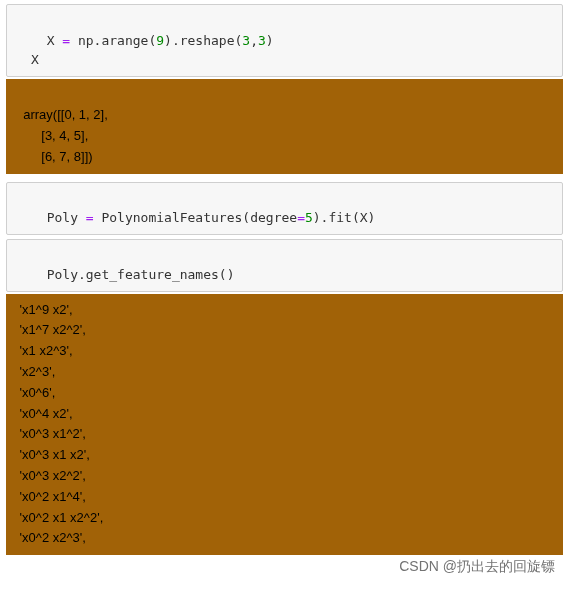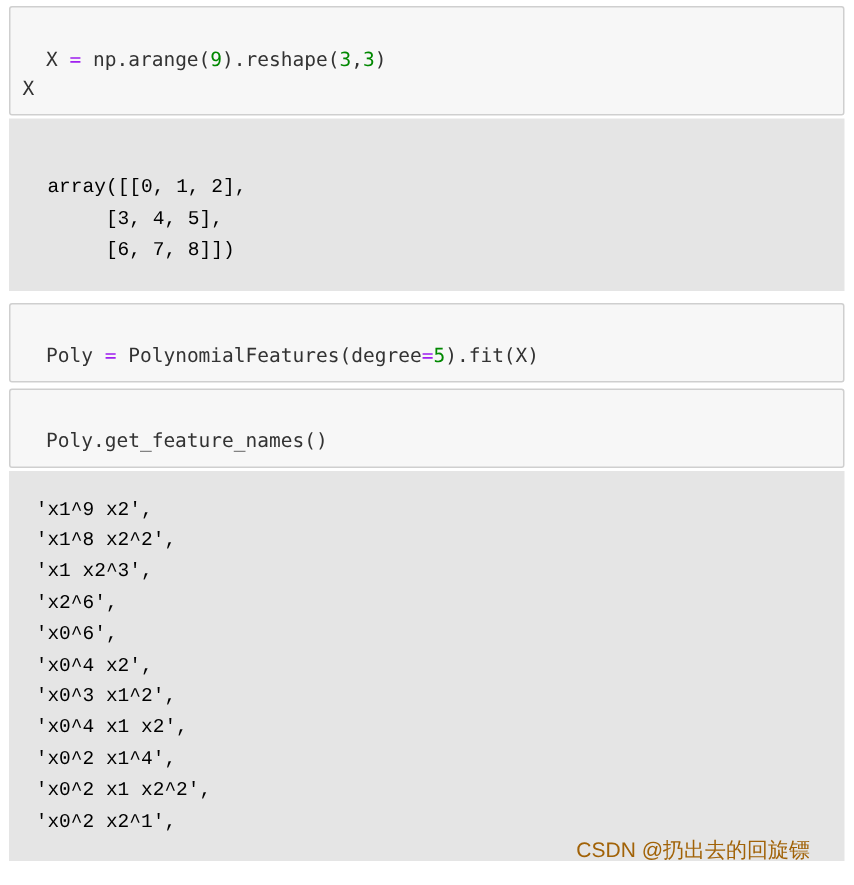--- a/index.html
+++ b/index.html
@@ -13,43 +13,43 @@
       background: #fff;
       color: #333;
       width: 569px;
       height: 590px;
       overflow: hidden;
       position: relative;
     }
     .code-cell {
       background: #f7f7f7;
       border: 1px solid #cfcfcf;
-      padding: 6px 8px;
+      padding: 6px 24px;
       margin: 4px 6px 2px 6px;
       border-radius: 2px;
       white-space: pre;
       line-height: 1.5;
     }
     .output-cell {
-      background: #e5e5e5;
-      padding: 16px 10px;
+      background: #a16207;
+      padding: 6px 10px;
       margin: 2px 6px 8px 6px;
       white-space: pre;
-      font-family: Liberation Mono, monospace;
+      font-family: Liberation Sans, sans-serif;
       font-size: 13px;
       line-height: 1.6;
       color: #000;
     }
     .py-op { color: #a020f0; }
     .py-num { color: #008800; }
     .watermark {
       position: absolute;
       bottom: 14px;
-      right: 29px;
-      color: #a16207;
+      right: 14px;
+      color: #737373;
       font-size: 14px;
       font-family: 'Microsoft YaHei', Arial, sans-serif;
       pointer-events: none;
     }
   </style>
 </head>
 <body>
 
 <div class="code-cell">
   <span id="code1">X <span class="py-op">=</span> np.arange(<span class="py-num">9</span>).reshape(<span class="py-num">3</span>,<span class="py-num">3</span>)
@@ -63,15 +63,15 @@
 </div>
 
 <div class="code-cell">
   <span id="code2">Poly <span class="py-op">=</span> PolynomialFeatures(degree<span class="py-op">=</span><span class="py-num">5</span>).fit(X)</span>
 </div>
 
 <div class="code-cell">
   <span id="code3">Poly.get_feature_names()</span>
 </div>
 
-<div class="output-cell" id="out3"><div> 'x1^9 x2',</div><div> 'x1^8 x2^2',</div><div> 'x1 x2^3',</div><div> 'x2^6',</div><div> 'x0^6',</div><div> 'x0^4 x2',</div><div> 'x0^3 x1^2',</div><div> 'x0^4 x1 x2',</div><div> 'x0^2 x1^4',</div><div> 'x0^2 x1 x2^2',</div><div> 'x0^2 x2^1',</div></div>
+<div class="output-cell" id="out3"><div> 'x1^9 x2',</div><div> 'x1^7 x2^2',</div><div> 'x1 x2^3',</div><div> 'x2^3',</div><div> 'x0^6',</div><div> 'x0^4 x2',</div><div> 'x0^3 x1^2',</div><div> 'x0^3 x1 x2',</div><div> 'x0^3 x2^2',</div><div> 'x0^2 x1^4',</div><div> 'x0^2 x1 x2^2',</div><div> 'x0^2 x2^3',</div></div>
 
 <div class="watermark">CSDN @扔出去的回旋镖</div>
 
 </body></html>

